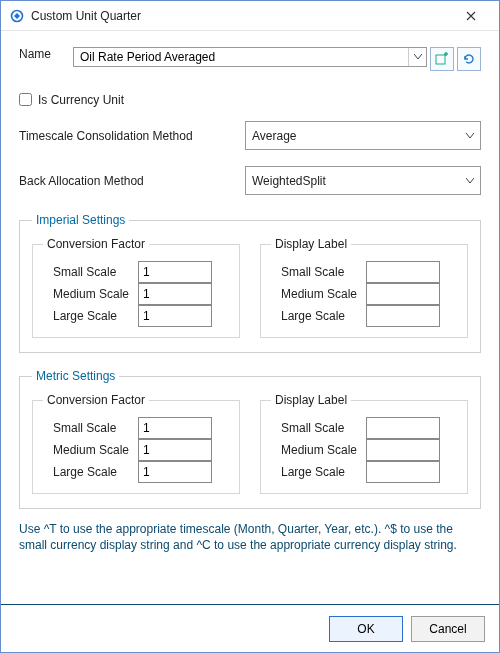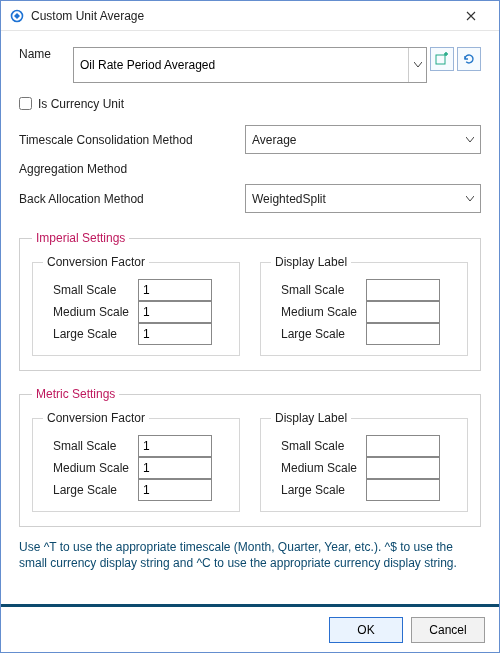--- a/index.html
+++ b/index.html
@@ -32,21 +32,21 @@
     flex-direction:column;
   }
   .row { display:flex; align-items:flex-start; margin-bottom:10px; }
   .row .label { width: 54px; }
   .name-combo {
     flex:1;
     display:flex;
   }
   .combo {
     flex:1;
-    height:36px;
+    height:20px;
     border:1px solid #999;
     background:#fff;
     display:flex;
     align-items:center;
     position:relative;
   }
   .combo input {
     border:none;
     outline:none;
     flex:1;
@@ -65,21 +65,21 @@
     cursor:pointer;
   }
   .icon-btn {
     width:24px; height:24px;
     border:1px solid #9bb5d8;
     margin-left:3px;
     background:#f6fbff;
     display:flex; align-items:center; justify-content:center;
     cursor:pointer;
   }
-  .chk-row { display:flex; align-items:flex-start; margin:4px 0 14px 0; }
+  .chk-row { display:flex; align-items:flex-start; margin:12px 0 14px 0; }
   .chk-row input { margin:0 6px 0 0; }
   .grid2 { display:flex; align-items:center; margin-bottom:8px; }
   .grid2 .glabel { width:226px; }
   .grid2 .gselect { flex:1; }
   .select {
     width:100%;
     height:29px;
     border:1px solid #999;
     background:#fff;
     display:flex;
@@ -91,21 +91,21 @@
   .select .caret {
     position:absolute; right:2px; top:2px; bottom:2px; width:16px;
     display:flex; align-items:center; justify-content:center;
   }
   fieldset.group {
     border:1px solid #cfcfcf;
     margin:10px 0 6px 0;
     padding:10px 12px 14px 12px;
   }
   fieldset.group > legend {
-    font-size:12px; color:#be185d; padding:0 4px;
+    font-size:12px; color:#0369a1; padding:0 4px;
   }
   fieldset.sub {
     border:1px solid #d6d6d6;
     padding:10px 10px 10px 10px;
     margin:0;
   }
   fieldset.sub > legend { font-size:12px; padding:0 4px; }
   .pair-cols { display:flex; gap:20px; }
   .pair-cols > fieldset.sub { flex:1; }
   .field-row { display:flex; align-items:center; margin:0 0; }
@@ -114,21 +114,21 @@
     width:74px; height:22px;
     border:1px solid #888; font:inherit;
     padding:0 4px; background:#fff;
   }
   .hint {
     font-size:12px; color:#0c4a6e;
     margin-top:6px;
     line-height:1.35;
   }
   .footer {
-    border-top:3px solid #0c4a6e;
+    border-top:1px solid #0c4a6e;
     height:48px;
     display:flex;
     align-items:center;
     justify-content:flex-end;
     padding:0 14px;
     gap:8px;
   }
   .btn {
     min-width:74px;
     height:26px;
@@ -147,21 +147,21 @@
 </head>
 <body>
 
 <div class="titlebar">
   <span class="app-icon">
     <svg width="14" height="14" viewBox="0 0 14 14">
       <circle cx="7" cy="7" r="5.5" fill="none" stroke="#1e73d4" stroke-width="1.6"></circle>
       <path d="M4 7 L7 4 L10 7 L7 10 Z" fill="#1e73d4"></path>
     </svg>
   </span>
-  <span class="title">Custom Unit Average</span>
+  <span class="title">Custom Unit Quarter</span>
   <span class="close">
     <svg width="10" height="10" viewBox="0 0 10 10">
       <path d="M1 1 L9 9 M9 1 L1 9" stroke="#333" stroke-width="1.1"></path>
     </svg>
   </span>
 </div>
 
 <div class="content">
 
   <div class="row">
@@ -202,21 +202,20 @@
         <span>Average</span>
         <span class="caret">
             <svg width="8" height="6" viewBox="0 0 8 6">
               <path d="M0 0 L4 5 L8 0" fill="none" stroke="#444"></path>
             </svg>
           </span>
       </div>
     </div>
   </div>
   <div class="grid2">
-    <span class="glabel">Aggregation Method</span>
   </div>
   <div class="grid2">
     <span class="glabel">Back Allocation Method</span>
     <div class="gselect">
       <div class="select">
         <span>WeightedSplit</span>
         <span class="caret">
             <svg width="8" height="6" viewBox="0 0 8 6">
               <path d="M0 0 L4 5 L8 0" fill="none" stroke="#444"></path>
             </svg>

